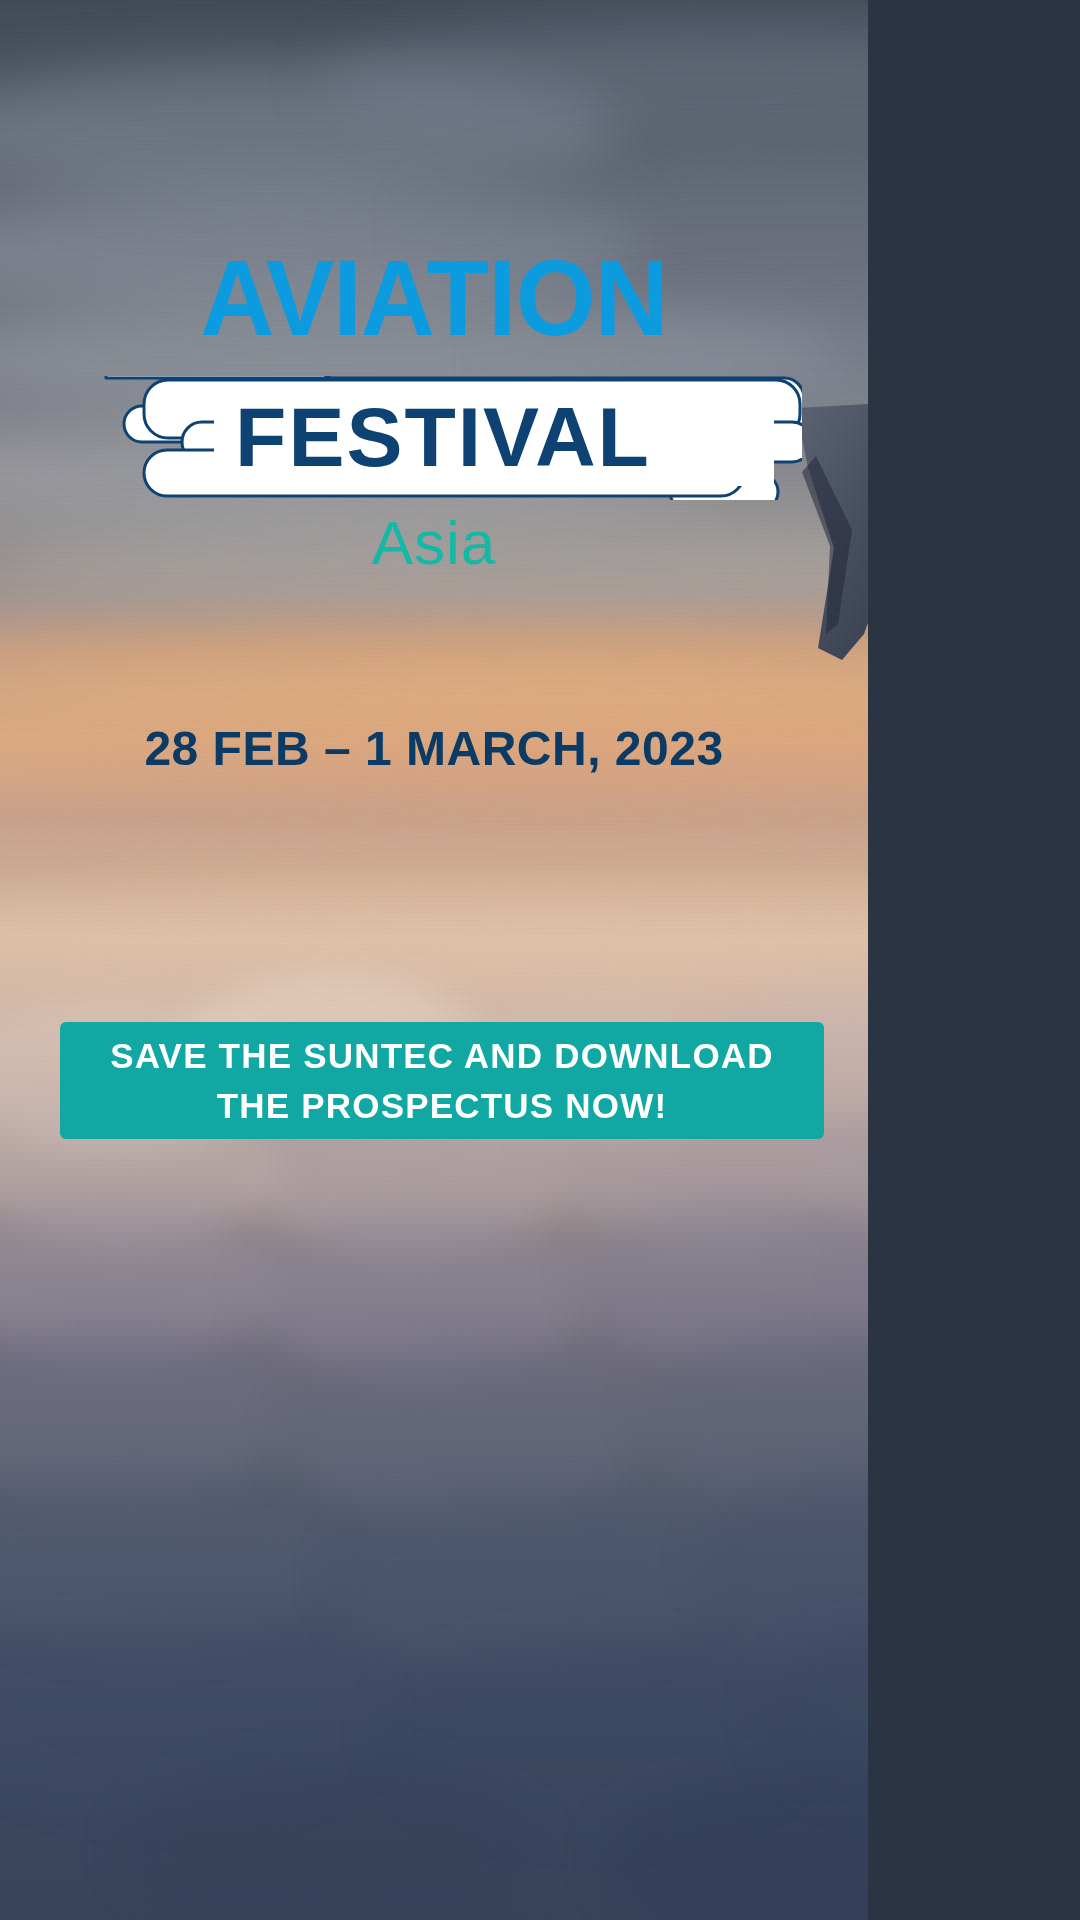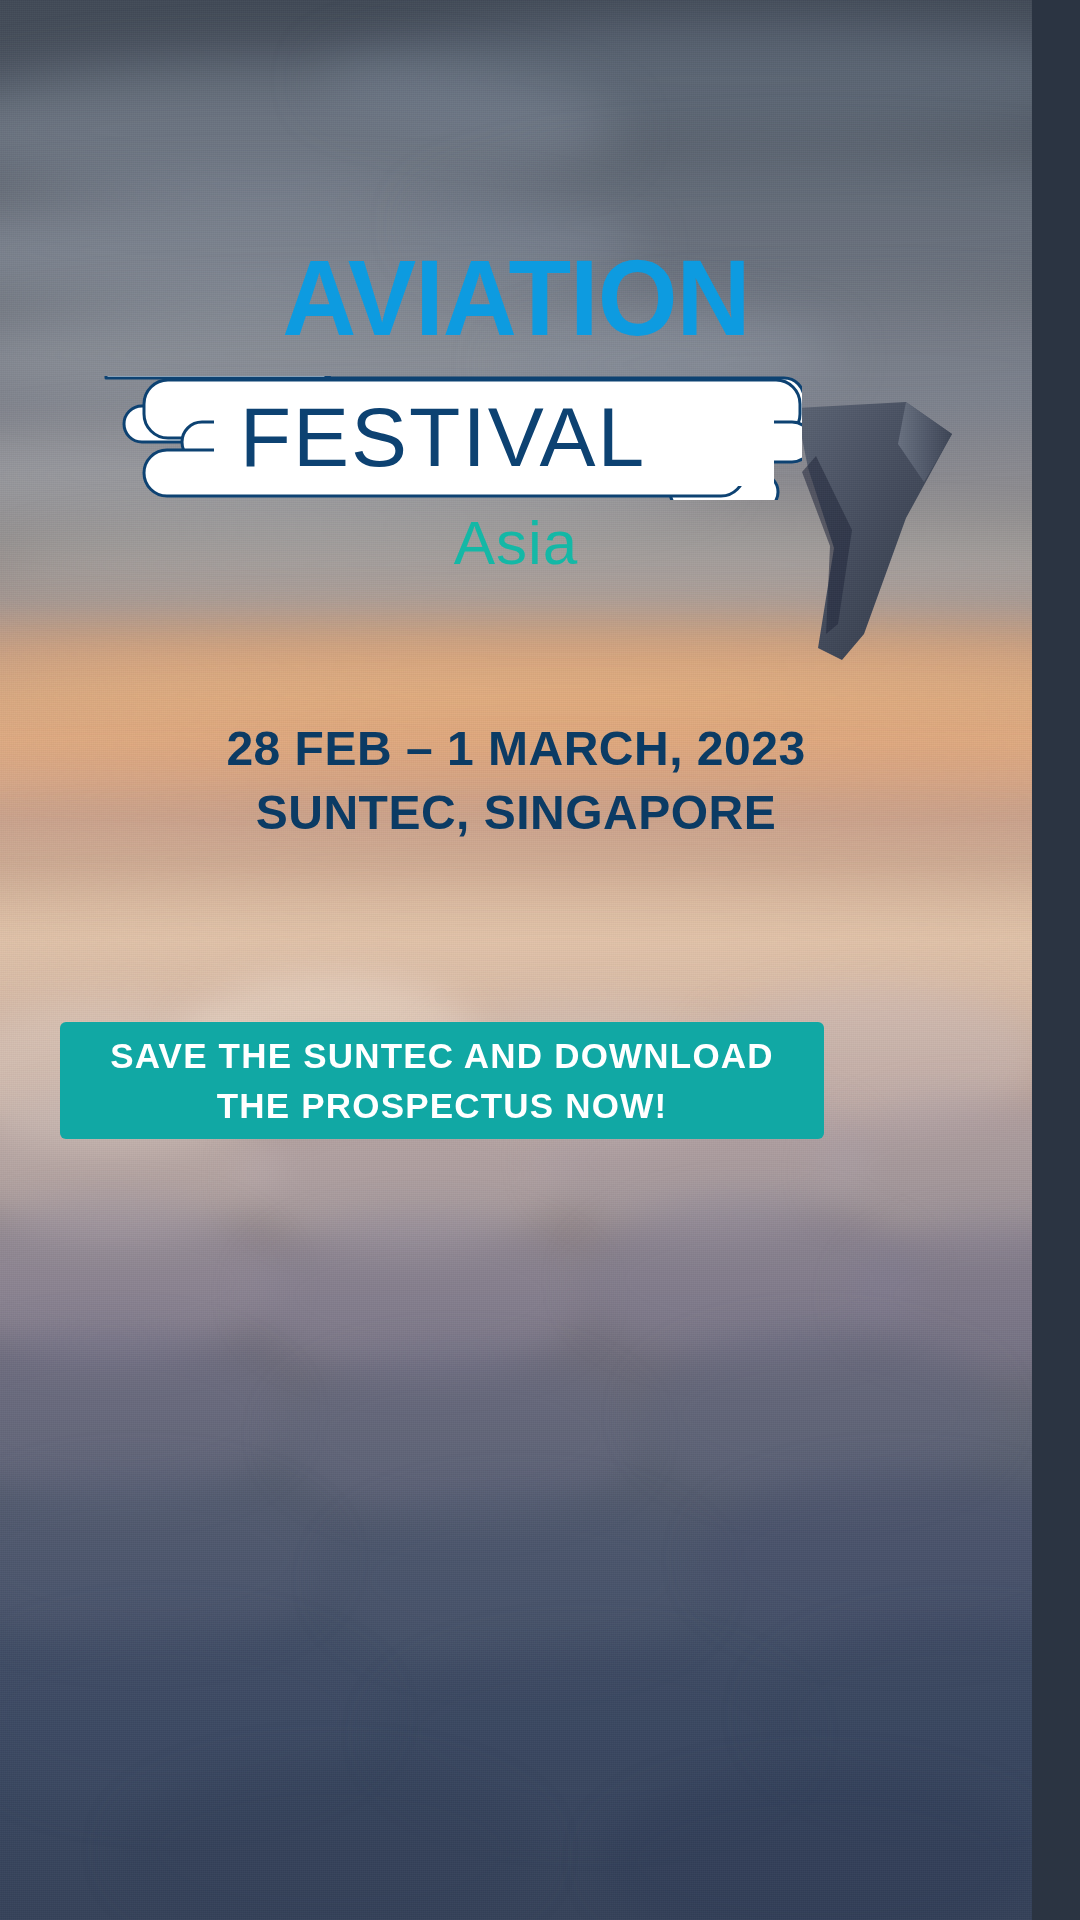--- a/index.html
+++ b/index.html
@@ -5,21 +5,21 @@
   * { margin:0; padding:0; box-sizing:border-box; }
   html,body { width:1080px; height:1920px; }
   body {
     font-family:"Liberation Sans", sans-serif;
     background:#2b3442;
     overflow:hidden;
     position:relative;
   }
 
   
-  #poster { position:absolute; inset:0; width:1032px; height:1920px; overflow:hidden; }
+  #poster { position:absolute; inset:0; width:868px; height:1920px; overflow:hidden; }
 
   .sky {
     position:absolute; inset:0;
     background:
       linear-gradient(180deg,
         #414a57 0px,
         #4a525e 90px,
         #5b626d 180px,
         #6d727b 300px,
         #7d8089 400px,
@@ -136,21 +136,21 @@
   
   .festival-band {
     position:absolute; left:84px; top:376px; width:718px; height:124px;
   }
   .festival-band svg { display:block; width:718px; height:124px; }
   .festival-word {
     position:absolute; left:0; right:0; top:18px;
     text-align:center;
     font-size:84px;
     line-height:86px;
-    font-weight:400;
+    font-weight:700;
     letter-spacing:2px;
     color:#0d4272;
     transform:scaleX(1.0);
   }
 
   
   .asia {
     position:absolute; left:0; right:0; top:512px;
     text-align:center;
     font-size:62px;
@@ -298,21 +298,20 @@
           <rect x="130" y="18" width="560" height="92" fill="#ffffff"></rect>
         </g>
       </svg>
       <div class="festival-word">FESTIVAL</div>
     </div>
 
     <div class="asia">Asia</div>
 
     <div class="dates">
       <span>28 FEB – 1 MARCH, 2023</span>
-      <span class="line2">SUNTEC, SINGAPORE</span>
     </div>
 
     <button class="cta">
       <span class="cta-label">SAVE THE SUNTEC AND DOWNLOAD THE PROSPECTUS NOW!</span>
     </button>
 
 
   </div>
 </div>
 

